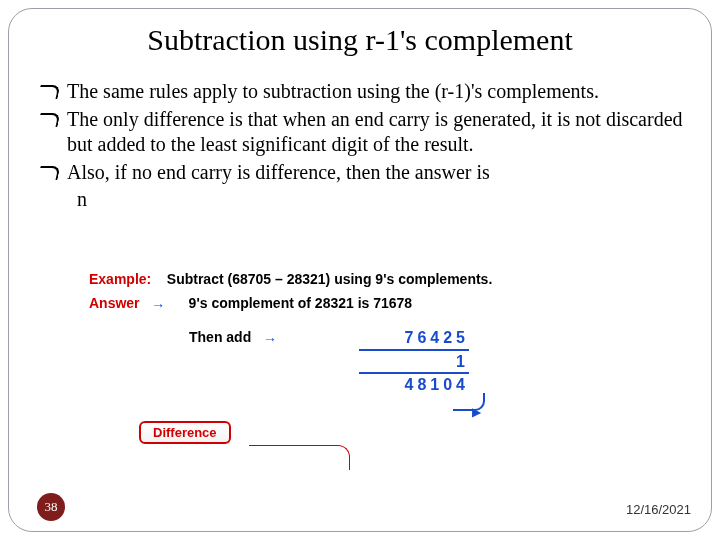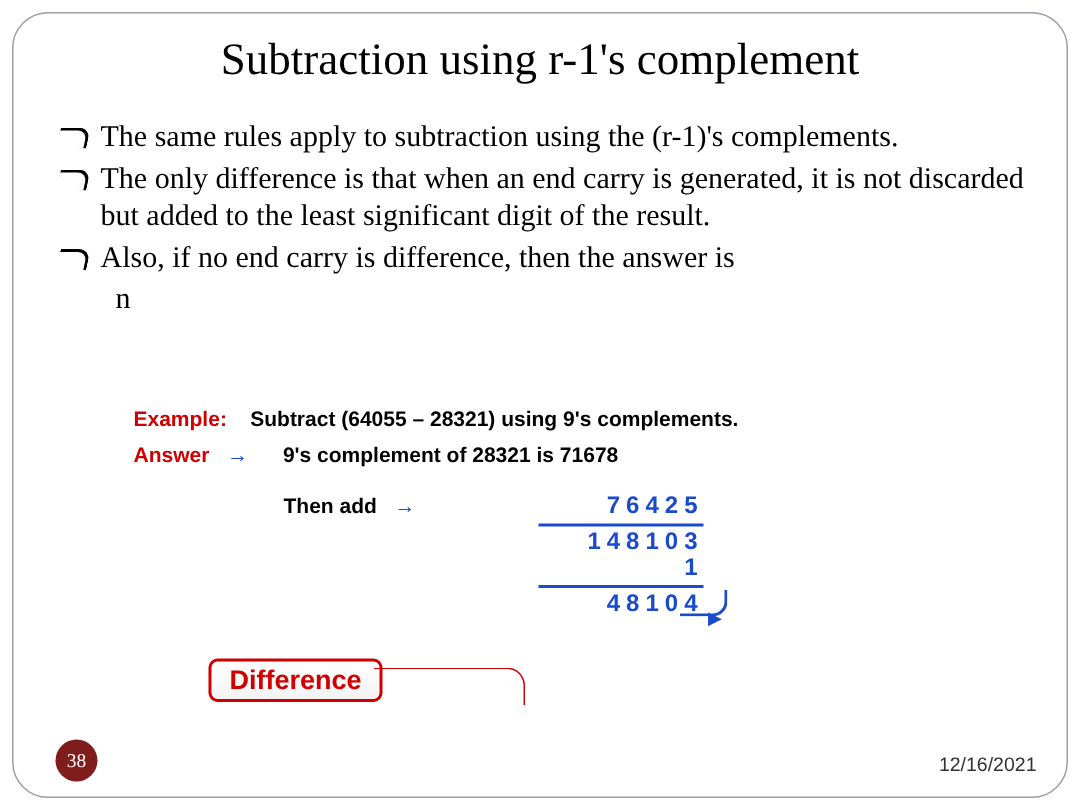--- a/index.html
+++ b/index.html
@@ -96,27 +96,27 @@
       font-weight: bold;
       color:#1a4bcc;
       text-align: right;
       letter-spacing: 4px;
     }
     .num-row { line-height: 1.1; }
     .rule { border-top: 2px solid #1a4bcc; margin: 2px 0; width: 110px; margin-left:auto;}
     .diff-badge {
       position: absolute;
       left: 130px;
-      top: 430px;
+      top: 412px;
       border: 2px solid #d00000;
       border-radius: 6px;
       padding: 2px 12px;
       color:#d00000;
       font-family: Arial, sans-serif;
-      font-size: 18px;
+      font-size: 13px;
       font-weight: bold;
       background: linear-gradient(#fff,#f3f3f3);
     }
     .diff-line {
       position: absolute;
       left: 240px;
       top: 436px;
       width: 100px;
       height: 24px;
       border-top: 1px solid #d00000;
@@ -181,41 +181,40 @@
     <div class="bullet third-trunc">
       <span>Also, if no end carry is difference, then the answer is</span>
     </div>
     <div class="leftover-n">n</div>
   </div>
 
   <div class="example-box">
     <div class="ex-line1">
       <span class="ex-label">Example:</span>
       &nbsp;&nbsp;
-      <span>Subtract (64055 – 28321) using 9's complements.</span>
+      <span>Subtract (68705 – 28321) using 9's complements.</span>
     </div>
     <div class="ex-line2">
       <span class="ans-label">Answer</span>
       &nbsp;
       <span class="arrow">→</span>
       &nbsp;&nbsp;&nbsp;&nbsp;
       <span>9's complement of 28321 is 71678</span>
     </div>
   </div>
 
   <div class="calc-block">
     <span class="calc-label">Then add</span>
     &nbsp;
     <span class="calc-arrow">→</span>
   </div>
 
   <div class="num-col">
     <div class="num-row">76425</div>
     <div class="rule"></div>
-    <div class="num-row">148103</div>
     <div class="num-row">1</div>
     <div class="rule"></div>
     <div class="num-row">48104</div>
   </div>
 
   <div class="carry-line"></div>
   <div class="carry-arrow">▶</div>
 
   <div class="diff-badge">Difference</div>
   <div class="diff-line"></div>

